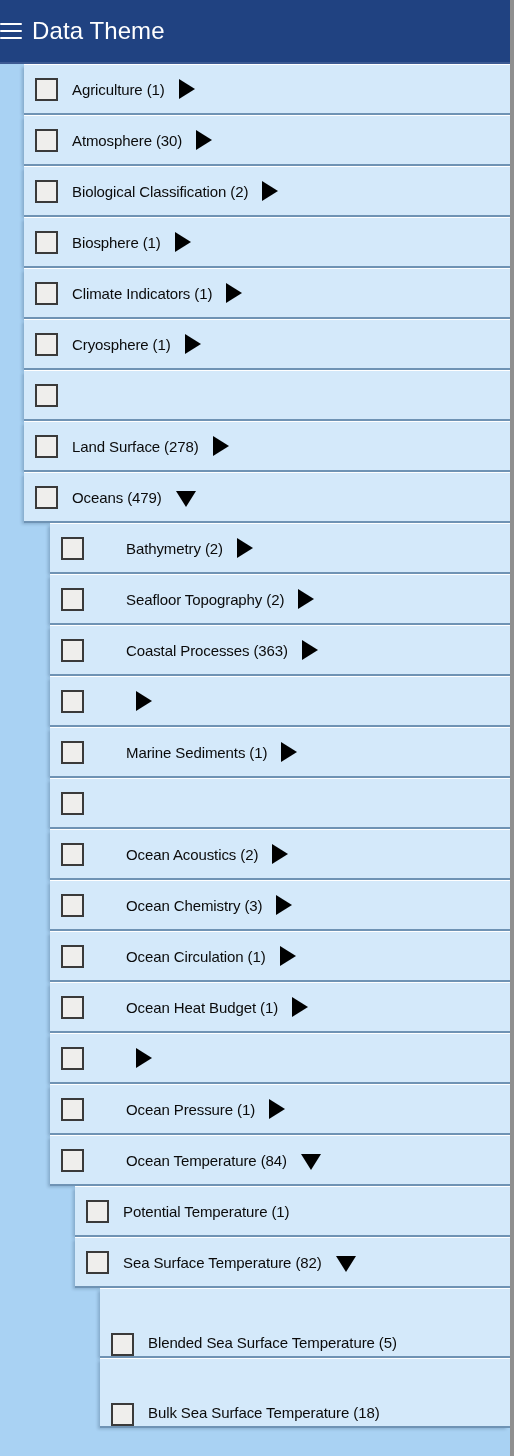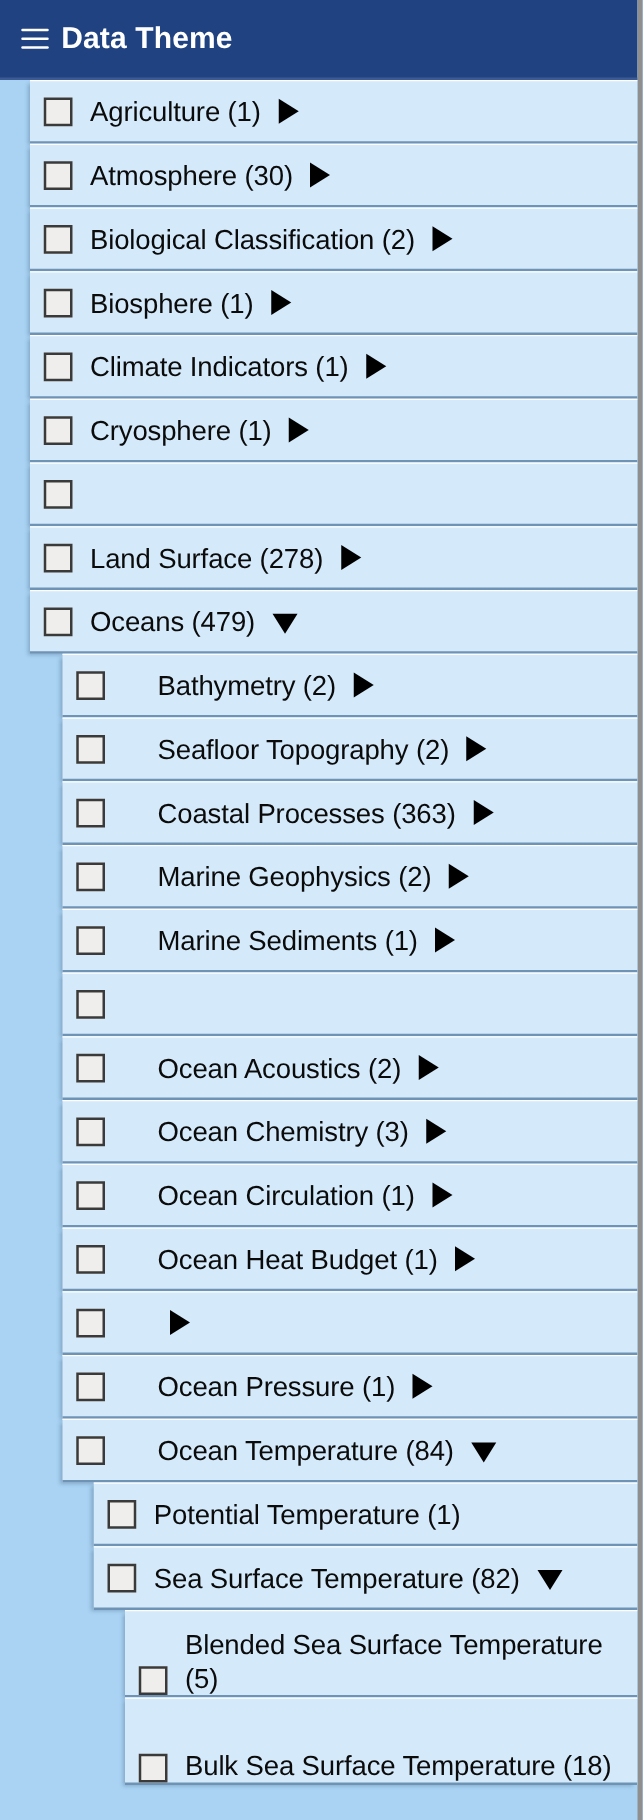--- a/index.html
+++ b/index.html
@@ -24,24 +24,22 @@
     border-right: 4px solid #8f8f8f;
     overflow: hidden;
   }
 
   
   .panel-header {
     height: 64px;
     background: #204281;
     display: flex;
     align-items: center;
-    padding-left: 17px;
     box-sizing: border-box;
     border-bottom: 2px solid #3c5a93;
-    font-weight: bold;
   }
   .hamburger-icon {
     width: 22px;
     height: 17px;
     display: inline-block;
     position: relative;
     flex: 0 0 auto;
     margin-right: 10px;
   }
   .hamburger-icon i {
@@ -98,21 +96,21 @@
     flex: 0 0 auto;
     width: 23px;
     height: 23px;
     box-sizing: border-box;
     border: 2.5px solid #3a3a3a;
     background: #efeeec;
     margin-right: 14px;
   }
 
   .row-text {
-    font-size: 22px;
+    font-size: 15px;
     line-height: 27px;
     color: #0b0b0b;
     letter-spacing: -0.1px;
     display: block;
     padding-right: 4px;
   }
 
   .row-label-wrap {
     display: flex;
     align-items: center;
@@ -234,21 +232,20 @@
       <div class="tree-row lvl-1">
         <span class="row-checkbox"></span>
         <span class="row-label-wrap">
           <span class="row-text">Coastal Processes (363)</span>
           <span class="row-arrow collapsed"></span>
         </span>
       </div>
       <div class="tree-row lvl-1">
         <span class="row-checkbox"></span>
         <span class="row-label-wrap">
-          <span class="row-text">Marine Geophysics (2)</span>
           <span class="row-arrow collapsed"></span>
         </span>
       </div>
       <div class="tree-row lvl-1">
         <span class="row-checkbox"></span>
         <span class="row-label-wrap">
           <span class="row-text">Marine Sediments (1)</span>
           <span class="row-arrow collapsed"></span>
         </span>
       </div>

